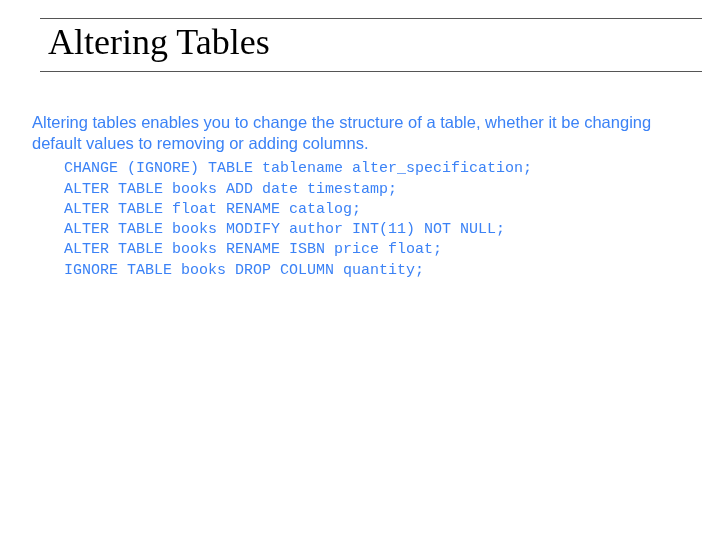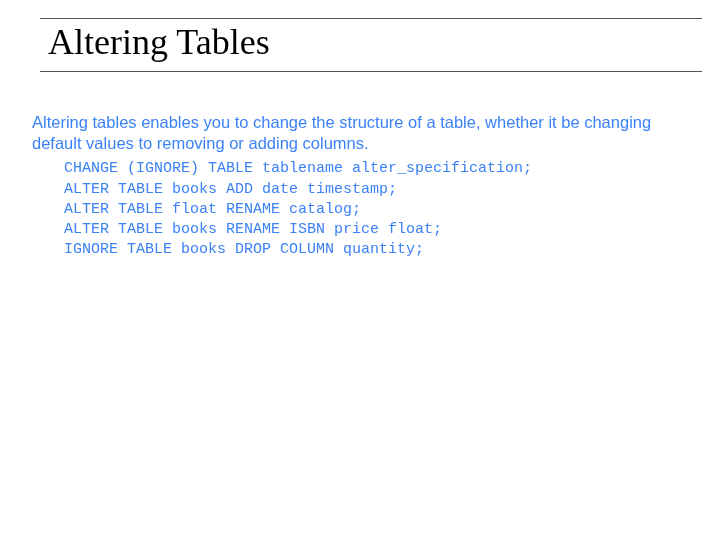--- a/index.html
+++ b/index.html
@@ -64,18 +64,19 @@
 
   <div class="body">
     <div>Altering tables enables you to change the structure of a table, whether it be changing default values to removing or adding columns.</div>
 
     <div class="code-block">
       <div class="code-line">
         <span>CHANGE (IGNORE) TABLE </span><span class="ital">tablename alter_specification;</span>
       </div>
       <div class="code-line">ALTER TABLE books ADD date timestamp;</div>
       <div class="code-line">ALTER TABLE float RENAME catalog;</div>
+      <div class="code-line">ALTER TABLE books MODIFY author INT(11) NOT NULL;</div>
       <div class="code-line">ALTER TABLE books RENAME ISBN price float;</div>
       <div class="code-line">IGNORE TABLE books DROP COLUMN quantity;</div>
     </div>
   </div>
 
 </div>
 
 </body></html>

